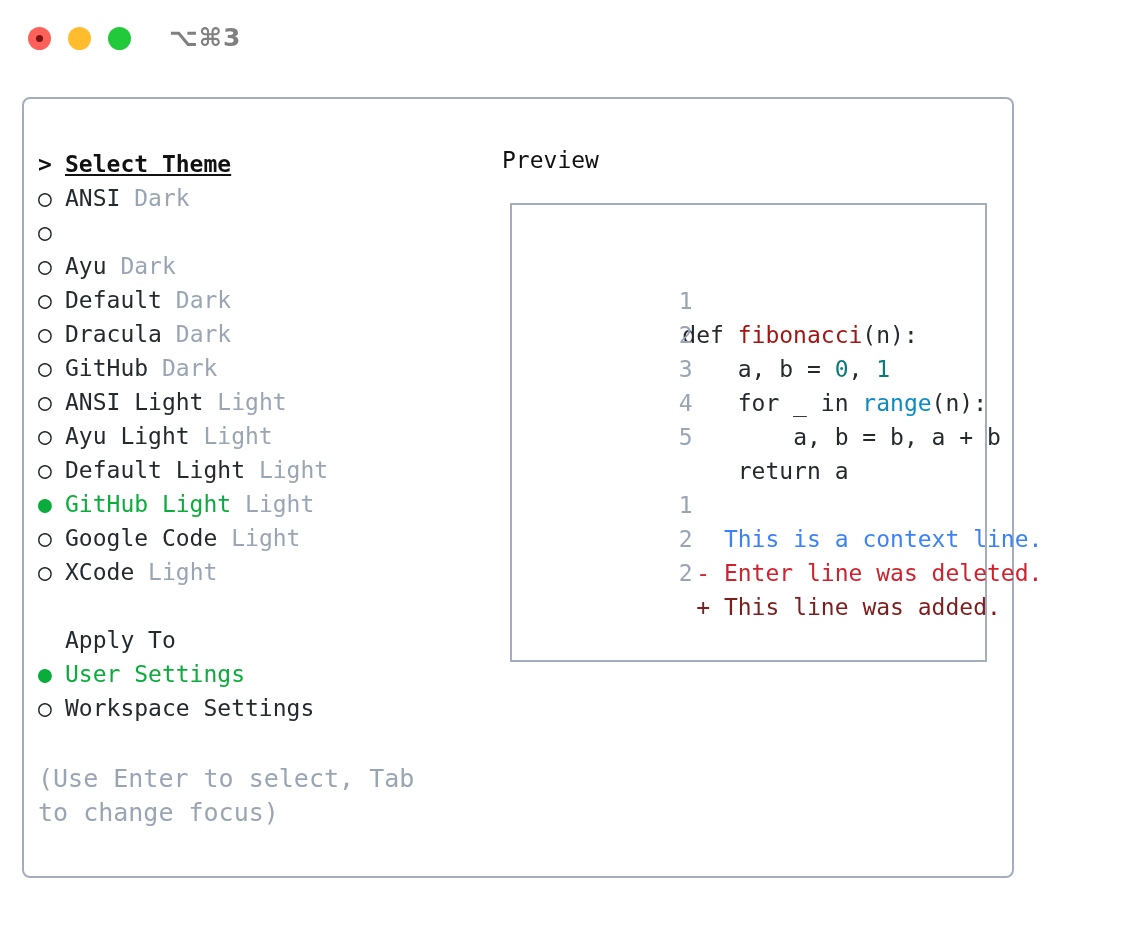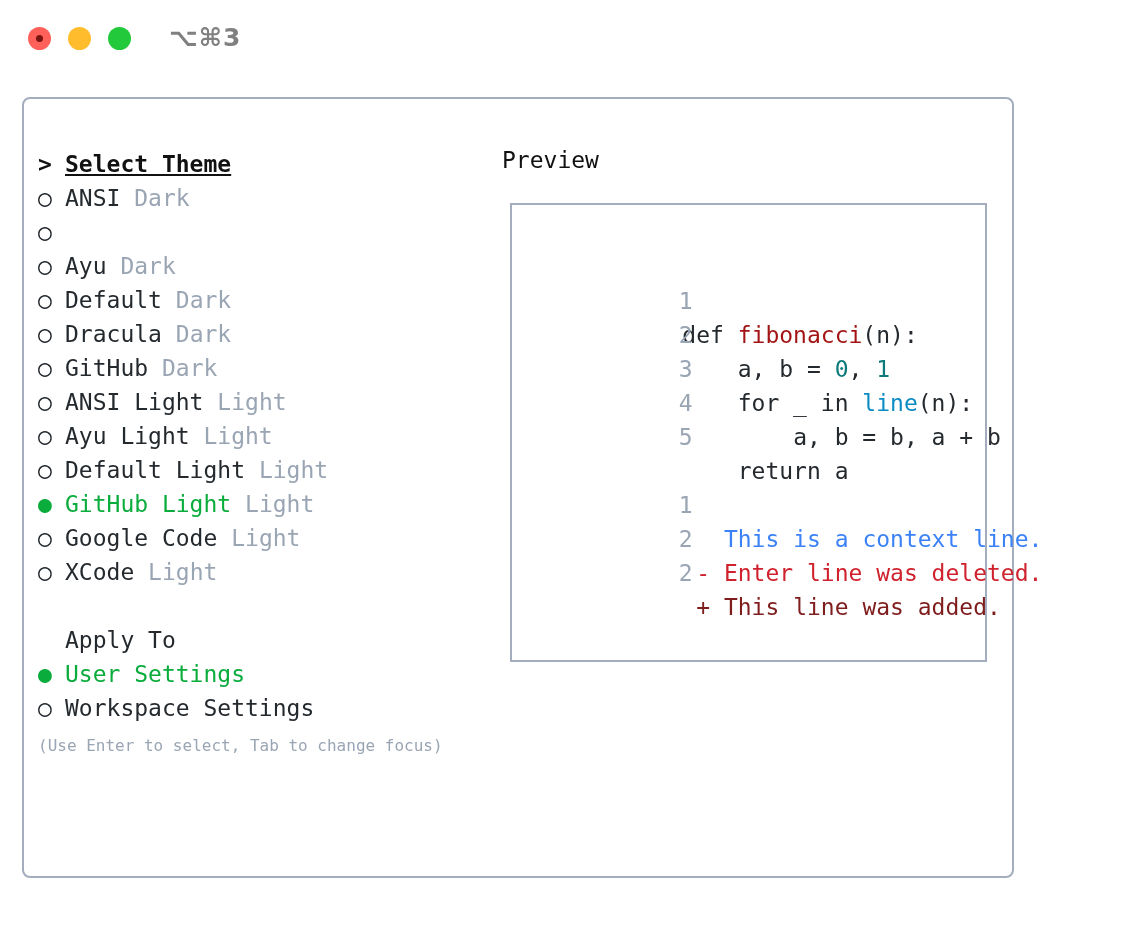--- a/index.html
+++ b/index.html
@@ -117,23 +117,23 @@
   .selected .bullet,
   .selected .rowtext { color: #0aac3c; }
 
   .plain-label .rowtext { color: #24292e; }
 
   .spacer { height: 34px; }
 
   #hint {
     position: absolute;
     left: 14px;
-    top: 630px;
+    top: 663px;
     width: 420px;
-    font-size: 16px;
+    font-size: 25px;
     line-height: 34px;
     color: #9aa5b4;
     white-space: pre-wrap;
   }
 
   
   #preview-title {
     position: absolute;
     left: 478px;
     top: 48px;
@@ -292,21 +292,21 @@
           <span class="ctext"> <span></span><span>def </span><span class="tok-fn">fibonacci</span><span>(n):</span></span>
         </div>
 
         <div class="cline">
           <span class="lno">2</span>
           <span class="ctext"> <span>    </span><span>a, b = </span><span class="tok-num">0</span><span>, </span><span class="tok-num">1</span></span>
         </div>
 
         <div class="cline">
           <span class="lno">3</span>
-          <span class="ctext"> <span>    </span><span>for _ in </span><span class="tok-call">line</span><span>(n):</span></span>
+          <span class="ctext"> <span>    </span><span>for _ in </span><span class="tok-call">range</span><span>(n):</span></span>
         </div>
 
         <div class="cline">
           <span class="lno">4</span>
           <span class="ctext"> <span>        </span><span>a, b = b, a + b</span></span>
         </div>
 
         <div class="cline">
           <span class="lno">5</span>
           <span class="ctext"> <span>    </span><span>return a</span></span>

